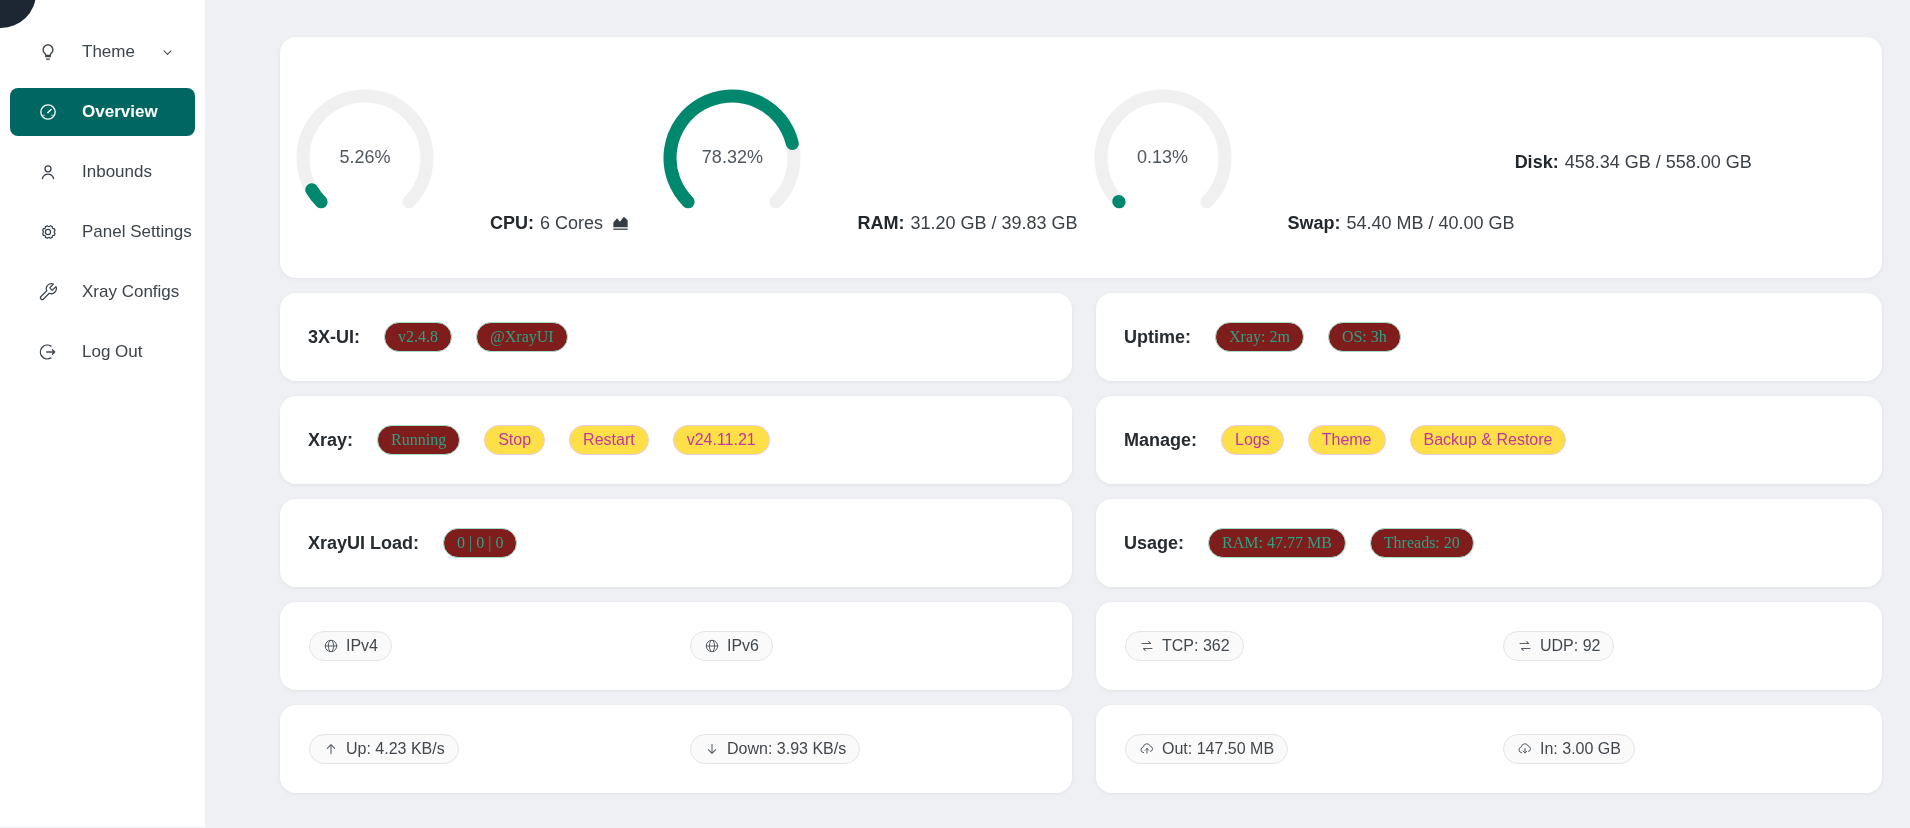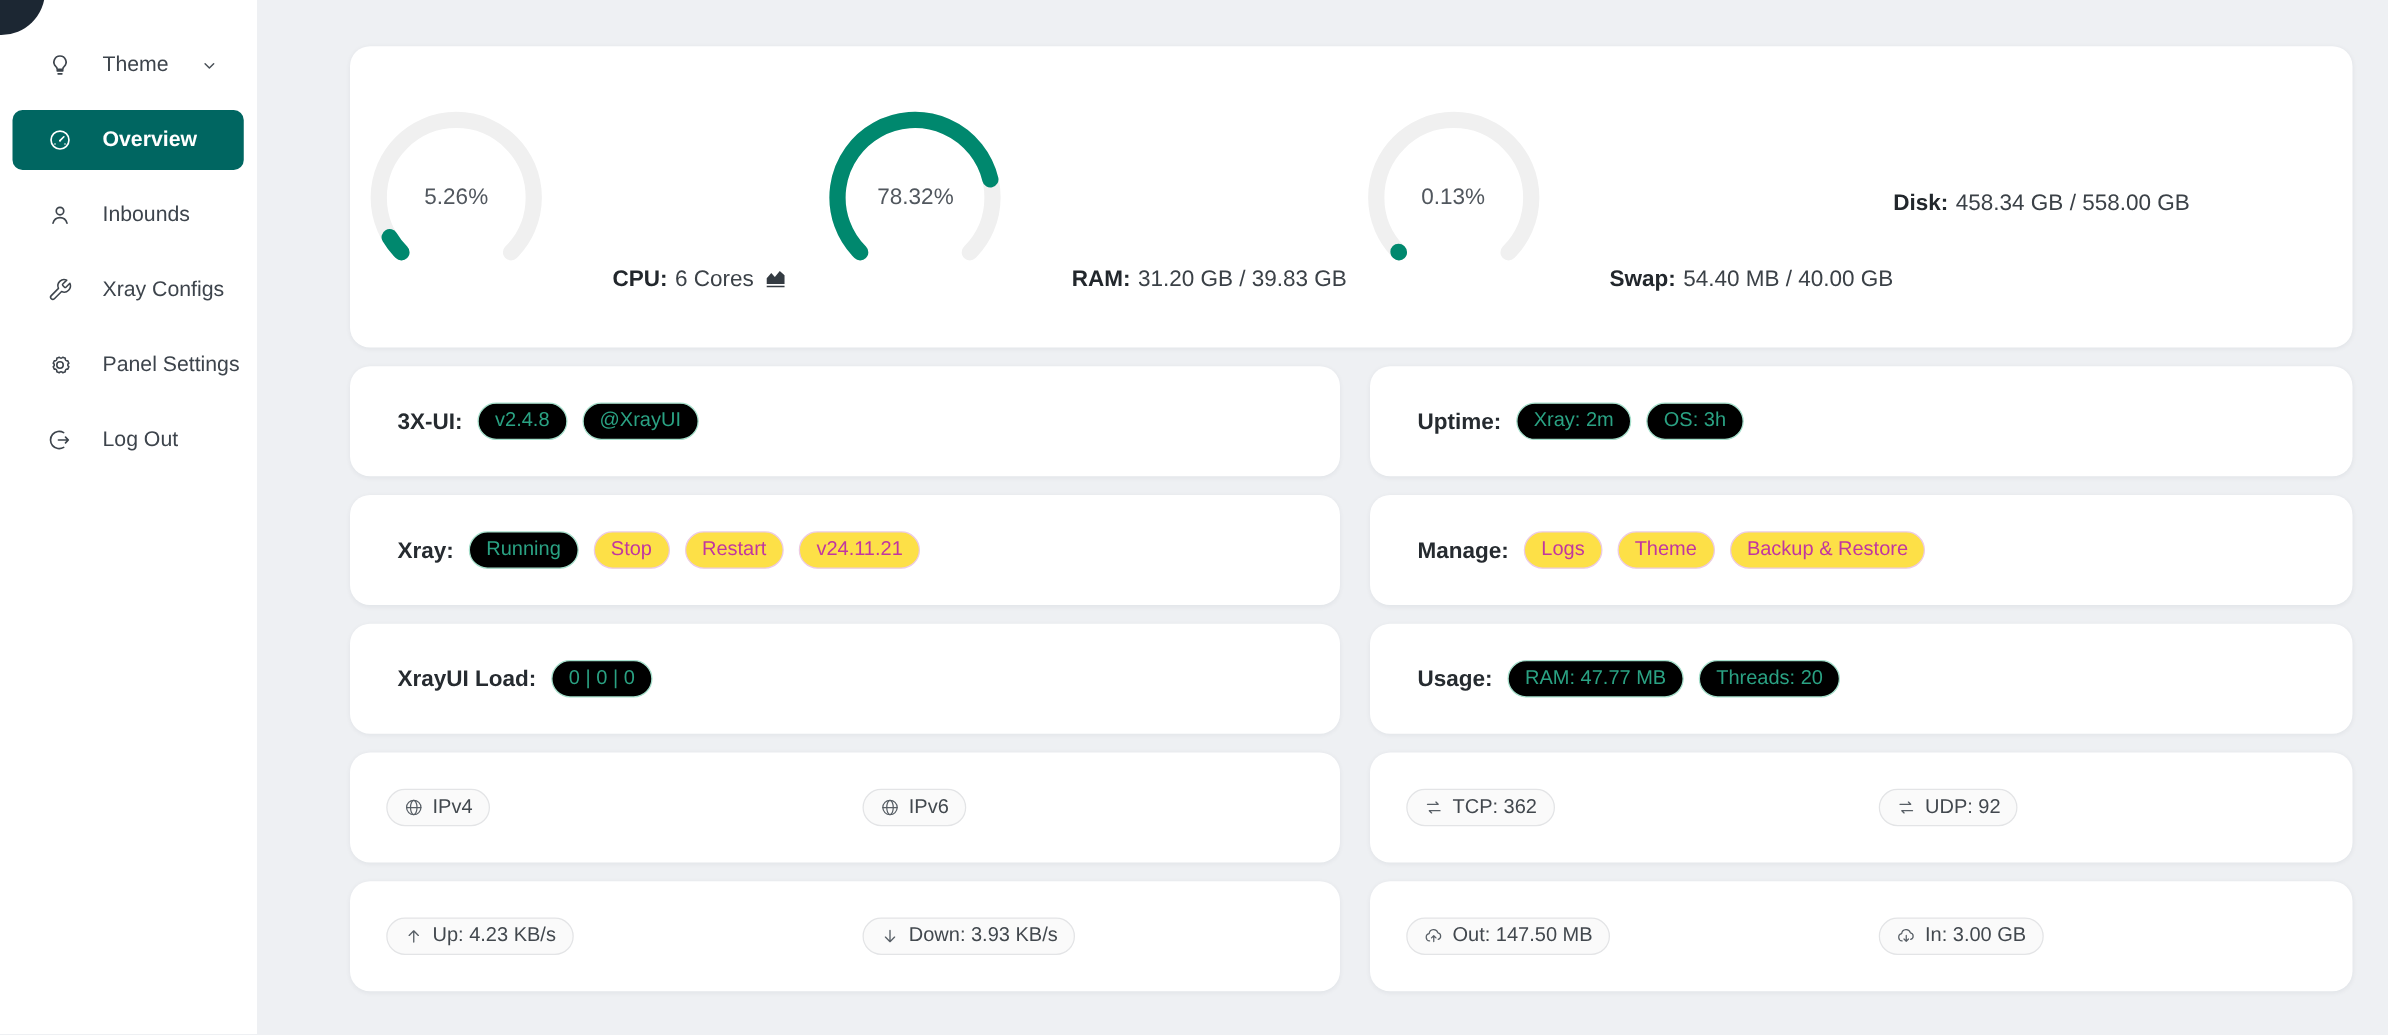--- a/index.html
+++ b/index.html
@@ -52,32 +52,32 @@
     display:flex; align-items:center; gap:6px; white-space:nowrap;
   }
   .gauge-cap b { color:#22272c; }
   .cap-icon { display:inline-flex; color:#343b42; margin-left:2px; cursor:pointer; }
   .cap-icon svg { width:19px; height:19px; }
   
   .info-row { display:flex; gap:24px; margin-top:15px; }
   .info-card { height:88px; display:flex; align-items:center; }
   .info-card.left  { width:792px; }
   .info-card.right { width:786px; }
-  .label-card { padding-left:38px; }
+  .label-card { padding-left:28px;gap:12px; }
   .row-label { font-weight:700; font-size:18px; color:#262b30; margin-right:12px; white-space:nowrap; }
   .duo-card .slot { width:50%; }
   .duo-card .slot:first-child { padding-left:29px; }
   .duo-card .slot:nth-child(2) { padding-left:14px; }
   .tag {
     display:inline-flex; align-items:center; font-size:16px; line-height:22px;
     padding:3px 13px; border-radius:20px; margin-right:12px; white-space:nowrap;
     cursor:default;
   }
   .tag[data-interactable="true"] { cursor:pointer; }
-  .tag.green { color:#2aa283; background:#000000; border:1px solid #a5dfcb; }
+  .tag.green { color:#2aa283; background:#7f1d1d; border:1px solid #a5dfcb;font-family:Liberation Serif, serif; }
   .tag.pink  { color:#c136a0; background:#fde047; border:1px solid #eccae4; }
   .tag.gray  { color:#42484e; background:#fafafa; border:1px solid #e3e4e6; }
   .tag-icon { display:inline-flex; margin-right:7px; color:#585f66; }
   .tag-icon svg { width:16px; height:16px; }
 </style>
 </head>
 <body>
 
 <div class="sidebar" data-interactable="false">
   <div class="corner-blob" data-interactable="false"></div>
@@ -112,33 +112,33 @@
           <svg viewBox="0 0 24 24" fill="none" stroke="currentColor" stroke-width="1.6" stroke-linecap="round" stroke-linejoin="round">
             <circle cx="12" cy="8.2" r="3.6"></circle>
             <path d="M5.3 19.8c.9-3.4 3.6-5.3 6.7-5.3s5.8 1.9 6.7 5.3"></path>
           </svg>
         </span>
         <span class="side-label" data-interactable="false">Inbounds</span>
       </div>
       <div class="side-item" data-interactable="true">
         <span class="side-icon" data-interactable="false">
           <svg viewBox="0 0 24 24" fill="none" stroke="currentColor" stroke-width="1.5" stroke-linecap="round" stroke-linejoin="round">
-            <path d="M14.7 6.3a1 1 0 0 0 0 1.4l1.6 1.6a1 1 0 0 0 1.4 0l3.77-3.77a6 6 0 0 1-7.94 7.94l-6.91 6.91a2.12 2.12 0 0 1-3-3l6.91-6.91a6 6 0 0 1 7.94-7.94l-3.76 3.76z"></path>
-          </svg>
-        </span>
-        <span class="side-label" data-interactable="false">Xray Configs</span>
-      </div>
-      <div class="side-item" data-interactable="true">
-        <span class="side-icon" data-interactable="false">
-          <svg viewBox="0 0 24 24" fill="none" stroke="currentColor" stroke-width="1.5" stroke-linecap="round" stroke-linejoin="round">
             <circle cx="12" cy="12" r="3.1"></circle>
             <path d="M19.4 12c0-.5.5-1.3 1.1-1.7l-1-2.4c-.7.2-1.6 0-2-.4-.4-.4-.6-1.3-.4-2l-2.4-1c-.4.6-1.2 1.1-1.7 1.1s-1.3-.5-1.7-1.1l-2.4 1c.2.7 0 1.6-.4 2-.4.4-1.3.6-2 .4l-1 2.4c.6.4 1.1 1.2 1.1 1.7s-.5 1.3-1.1 1.7l1 2.4c.7-.2 1.6 0 2 .4.4.4.6 1.3.4 2l2.4 1c.4-.6 1.2-1.1 1.7-1.1s1.3.5 1.7 1.1l2.4-1c-.2-.7 0-1.6.4-2 .4-.4 1.3-.6 2-.4l1-2.4c-.6-.4-1.1-1.2-1.1-1.7z"></path>
           </svg>
         </span>
         <span class="side-label" data-interactable="false">Panel Settings</span>
+      </div>
+      <div class="side-item" data-interactable="true">
+        <span class="side-icon" data-interactable="false">
+          <svg viewBox="0 0 24 24" fill="none" stroke="currentColor" stroke-width="1.5" stroke-linecap="round" stroke-linejoin="round">
+            <path d="M14.7 6.3a1 1 0 0 0 0 1.4l1.6 1.6a1 1 0 0 0 1.4 0l3.77-3.77a6 6 0 0 1-7.94 7.94l-6.91 6.91a2.12 2.12 0 0 1-3-3l6.91-6.91a6 6 0 0 1 7.94-7.94l-3.76 3.76z"></path>
+          </svg>
+        </span>
+        <span class="side-label" data-interactable="false">Xray Configs</span>
       </div>
       <div class="side-item" data-interactable="true">
         <span class="side-icon" data-interactable="false">
           <svg viewBox="0 0 24 24" fill="none" stroke="currentColor" stroke-width="1.6" stroke-linecap="round" stroke-linejoin="round">
             <path d="M15.5 4.9A8.3 8.3 0 1 0 15.5 19.1"></path>
             <path d="M10.5 12H20M17.3 9.3L20 12l-2.7 2.7"></path>
           </svg>
         </span>
         <span class="side-label" data-interactable="false">Log Out</span>
       </div>

